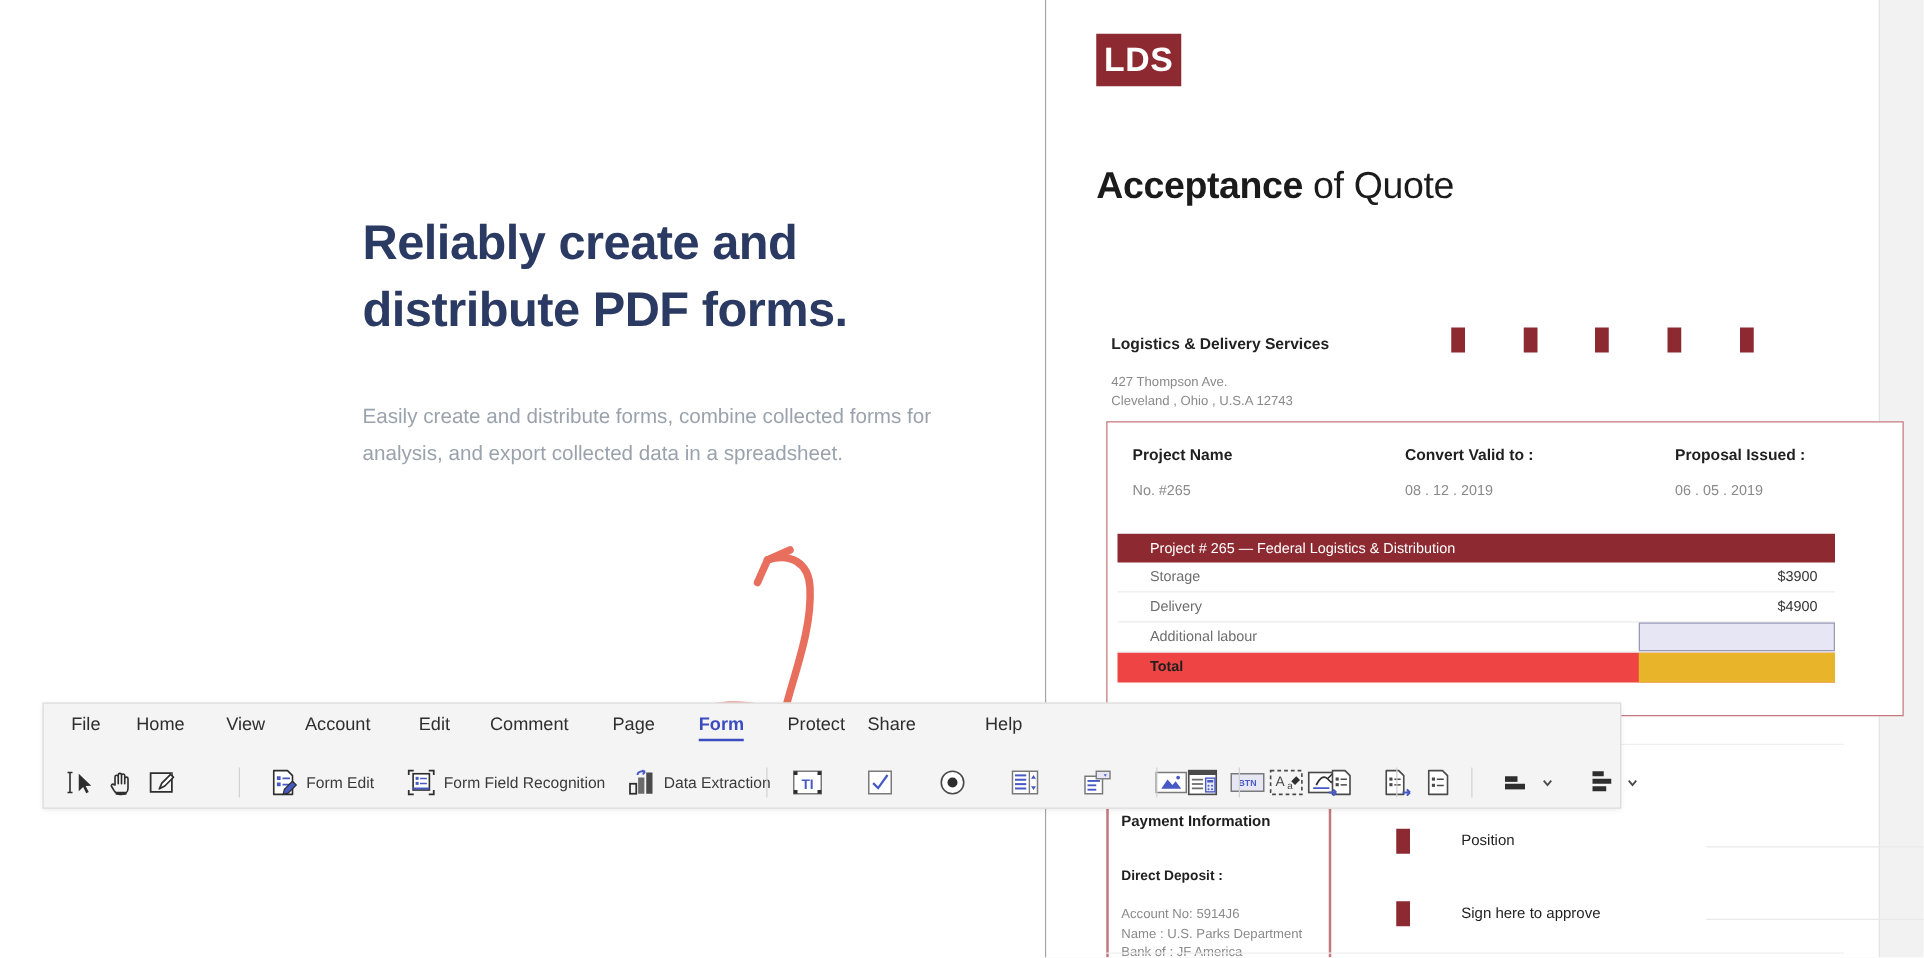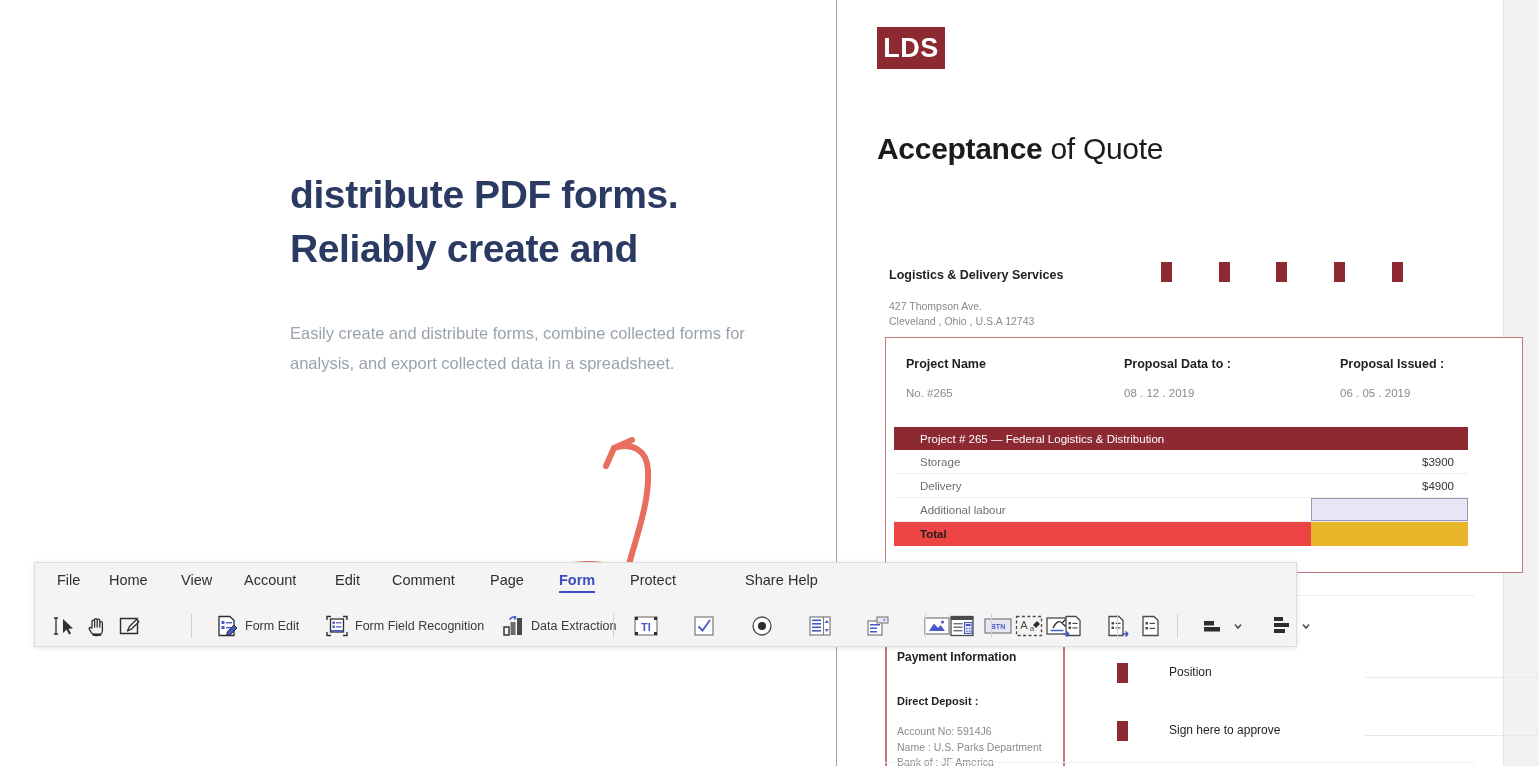--- a/index.html
+++ b/index.html
@@ -163,22 +163,22 @@
   svg { display: block; }
 
   
   .annot { position: absolute; left: 520px; top: 390px; pointer-events: none; }
 </style>
 </head>
 <body>
 
 <div class="promo">
   <div class="promo-heading">
+    <div>Reliably create and</div>
     <div>distribute PDF forms.</div>
-    <div>Reliably create and</div>
   </div>
   <div class="promo-body">Easily create and distribute forms, combine collected forms for analysis, and export collected data in a spreadsheet.</div>
 </div>
 
 <div class="doc-viewport">
   <div class="doc-page">
     <div class="doc-inner">
 
       <div class="lds-logo">LDS</div>
 
@@ -198,21 +198,21 @@
         <div class="mark" style="left:115px"></div>
         <div class="mark" style="left:173px"></div>
         <div class="mark" style="left:231px"></div>
 
       </div>
 
       <div class="quote-box">
         <div class="qb-head">
           <div class="qb-col qb-c1">Project Name</div>
           <div class="qb-val qb-c1">No. #265</div>
-          <div class="qb-col qb-c2">Proposal Data to :</div>
+          <div class="qb-col qb-c2">Convert Valid to :</div>
           <div class="qb-val qb-c2">08 . 12 . 2019</div>
           <div class="qb-col qb-c3">Proposal Issued :</div>
           <div class="qb-val qb-c3">06 . 05 . 2019</div>
         </div>
 
         <div class="proj-table">
           <div class="pt-title">Project # 265 — Federal Logistics &amp; Distribution</div>
 
           <div class="pt-row">
             <div class="pt-label">Storage</div>
@@ -278,21 +278,21 @@
   <div class="menubar">
     <div class="menu-item" style="left:22px">File</div>
     <div class="menu-item" style="left:74px">Home</div>
     <div class="menu-item" style="left:146px">View</div>
     <div class="menu-item" style="left:209px">Account</div>
     <div class="menu-item" style="left:300px">Edit</div>
     <div class="menu-item" style="left:357px">Comment</div>
     <div class="menu-item" style="left:455px">Page</div>
     <div class="menu-item active" style="left:524px">Form</div>
     <div class="menu-item" style="left:595px">Protect</div>
-    <div class="menu-item" style="left:710px">Share</div>
+    <div class="menu-item" style="left:659px">Share</div>
     <div class="menu-item" style="left:753px">Help</div>
   </div>
 
   <div class="ribbon">
 
     <div class="tb-group" style="left:14px">
       <div class="tb-btn">
         <span>
           <svg width="24" height="22" viewBox="0 0 24 22">
             <path d="M3 3 v16 M1 3 h4 M1 19 h4" stroke="#2e2e2e" stroke-width="1.3" fill="none"></path>

